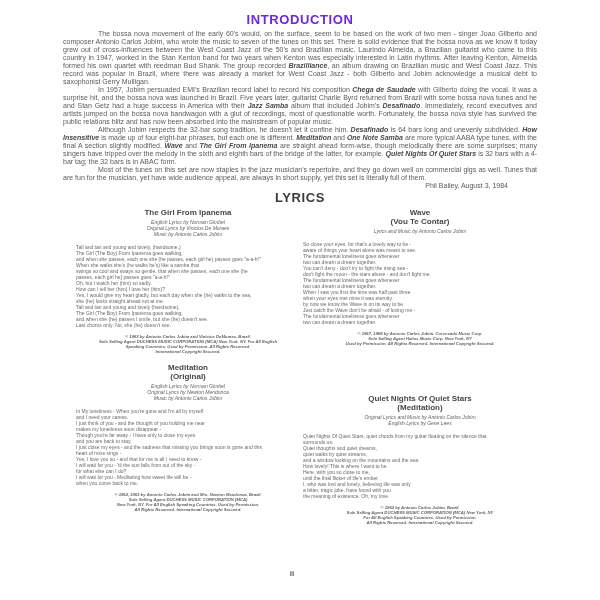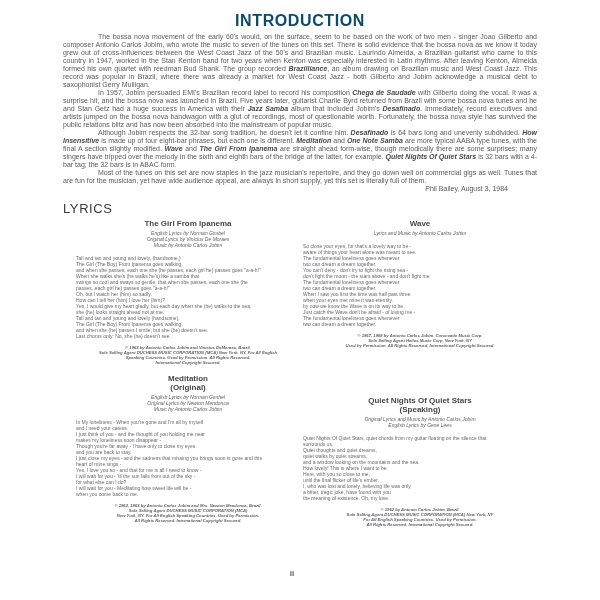--- a/index.html
+++ b/index.html
@@ -1,27 +1,27 @@
 <!DOCTYPE html>
 <html><head>
 <meta charset="utf-8">
 <style>
   * { margin:0; padding:0; box-sizing:border-box; }
   html,body { background:#ffffff; }
   body { width:600px; height:600px; font-family:"Liberation Sans", sans-serif; }
   .page { position:relative; width:600px; height:600px; background:#ffffff; color:#58595b;
           overflow:hidden; padding:10px 63px 0 63px; }
-  .intro-title { text-align:center; font-size:16px; font-weight:bold; color:#0c4a6e;
+  .intro-title { text-align:center; font-size:13px; font-weight:bold; color:#6d28d9;
                  letter-spacing:.6px; margin-top:2px; }
   .intro-paragraphs { margin-top:3px; }
   .intro-p { font-size:7px; line-height:8px; text-align:justify; text-indent:35px; color:#5a5b5d; }
   .song-ref { font-weight:bold; font-style:italic; color:#48494b; }
   .signature { text-align:right; font-size:7px; line-height:8px; padding-right:29px; color:#5a5b5d; }
-  .lyrics-title { text-align:left; font-size:13px; font-weight:normal; color:#3a3b3d;
-                  letter-spacing:.6px; margin-top:8px; }
+  .lyrics-title { text-align:center; font-size:13px; font-weight:bold; color:#3a3b3d;
+                  letter-spacing:.6px; margin-top:0; }
   .columns { display:flex; margin-top:3px; }
   .col-left  { width:237px; padding-left:13px; }
   .col-right { flex:1; padding-left:3px; }
   .song-title    { text-align:center; font-size:8px; font-weight:bold; line-height:9px; color:#464749; }
   .song-credits  { margin-top:2px; }
   .credit-line   { text-align:center; font-style:italic; font-size:5px; line-height:6px; color:#5e5f62; }
   .song-lyrics   { margin-top:7px; }
   .lyric-line    { font-size:5px; line-height:6px; color:#68696c; white-space:nowrap; }
   .song-copyright{ margin-top:6px; }
   .copyright-line{ text-align:center; font-size:4.2px; line-height:5px; font-weight:bold;
@@ -108,20 +108,21 @@
               <div class="copyright-line">© 1962, 1963 by Antonio Carlos Jobim and Mrs. Newton Mendonca, Brazil.</div>
               <div class="copyright-line">Sole Selling Agent DUCHESS MUSIC CORPORATION (MCA)</div>
               <div class="copyright-line">New York, NY. For All English Speaking Countries.  Used by Permission.</div>
               <div class="copyright-line">All Rights Reserved.  International Copyright Secured.</div>
             </div>
           </section>
         </div>
       <div class="col-right">
           <section class="song">
             <div class="song-title">Wave</div>
+            <div class="song-title">(Vou Te Contar)</div>
             <div class="song-credits">
               <div class="credit-line">Lyrics and Music by Antonio Carlos Jobim</div>
             </div>
             <div class="song-lyrics">
               <div class="lyric-line">So close your eyes, for that's a lovely way to be -</div>
               <div class="lyric-line">aware of things your heart alone was meant to see.</div>
               <div class="lyric-line">The fundamental loneliness goes whenever</div>
               <div class="lyric-line">two can dream a dream together.</div>
               <div class="lyric-line">You can't deny - don't try to fight the rising sea -</div>
               <div class="lyric-line">don't fight the moon - the stars above - and don't fight me.</div>
@@ -135,21 +136,21 @@
               <div class="lyric-line">two can dream a dream together.</div>
             </div>
             <div class="song-copyright">
               <div class="copyright-line">© 1967, 1968 by Antonio Carlos Jobim.  Corcovado Music Corp.</div>
               <div class="copyright-line">Sole Selling Agent Helios Music Corp. New York, NY</div>
               <div class="copyright-line">Used by Permission.  All Rights Reserved.  International Copyright Secured.</div>
             </div>
           </section>
           <section class="song">
             <div class="song-title">Quiet Nights Of Quiet Stars</div>
-            <div class="song-title">(Speaking)</div>
+            <div class="song-title">(Meditation)</div>
             <div class="song-credits">
               <div class="credit-line">Original Lyrics and Music by Antonio Carlos Jobim</div>
               <div class="credit-line">English Lyrics by Gene Lees</div>
             </div>
             <div class="song-lyrics">
               <div class="lyric-line">Quiet Nights Of Quiet Stars, quiet chords from my guitar floating on the silence that</div>
               <div class="lyric-line">surrounds us.</div>
               <div class="lyric-line">Quiet thoughts and quiet dreams,</div>
               <div class="lyric-line">quiet walks by quiet streams,</div>
               <div class="lyric-line">and a window looking on the mountains and the sea.</div>

